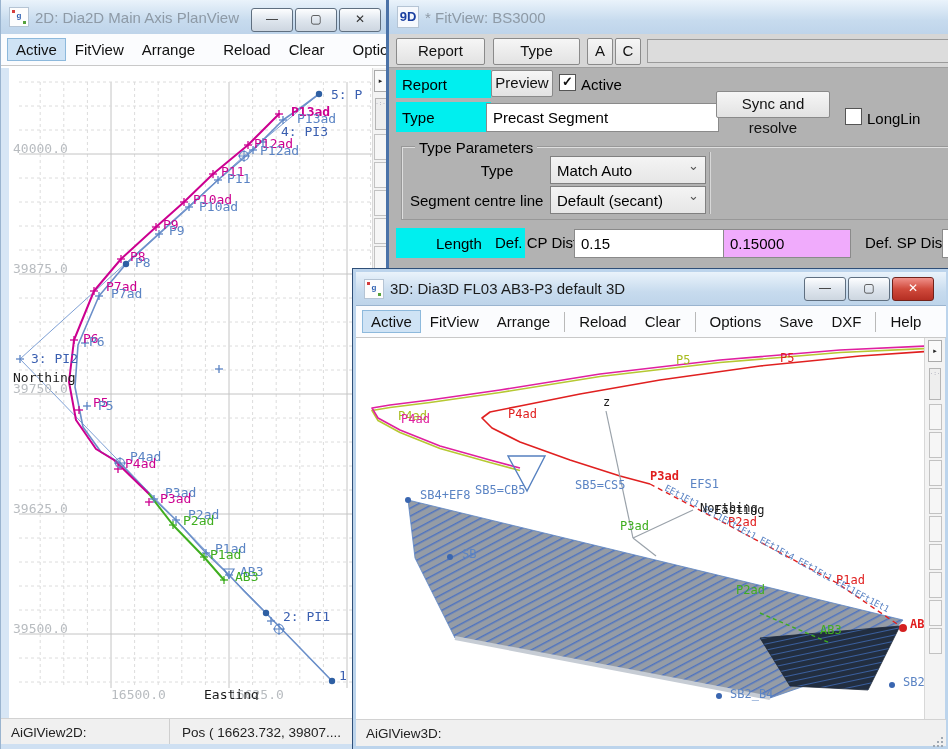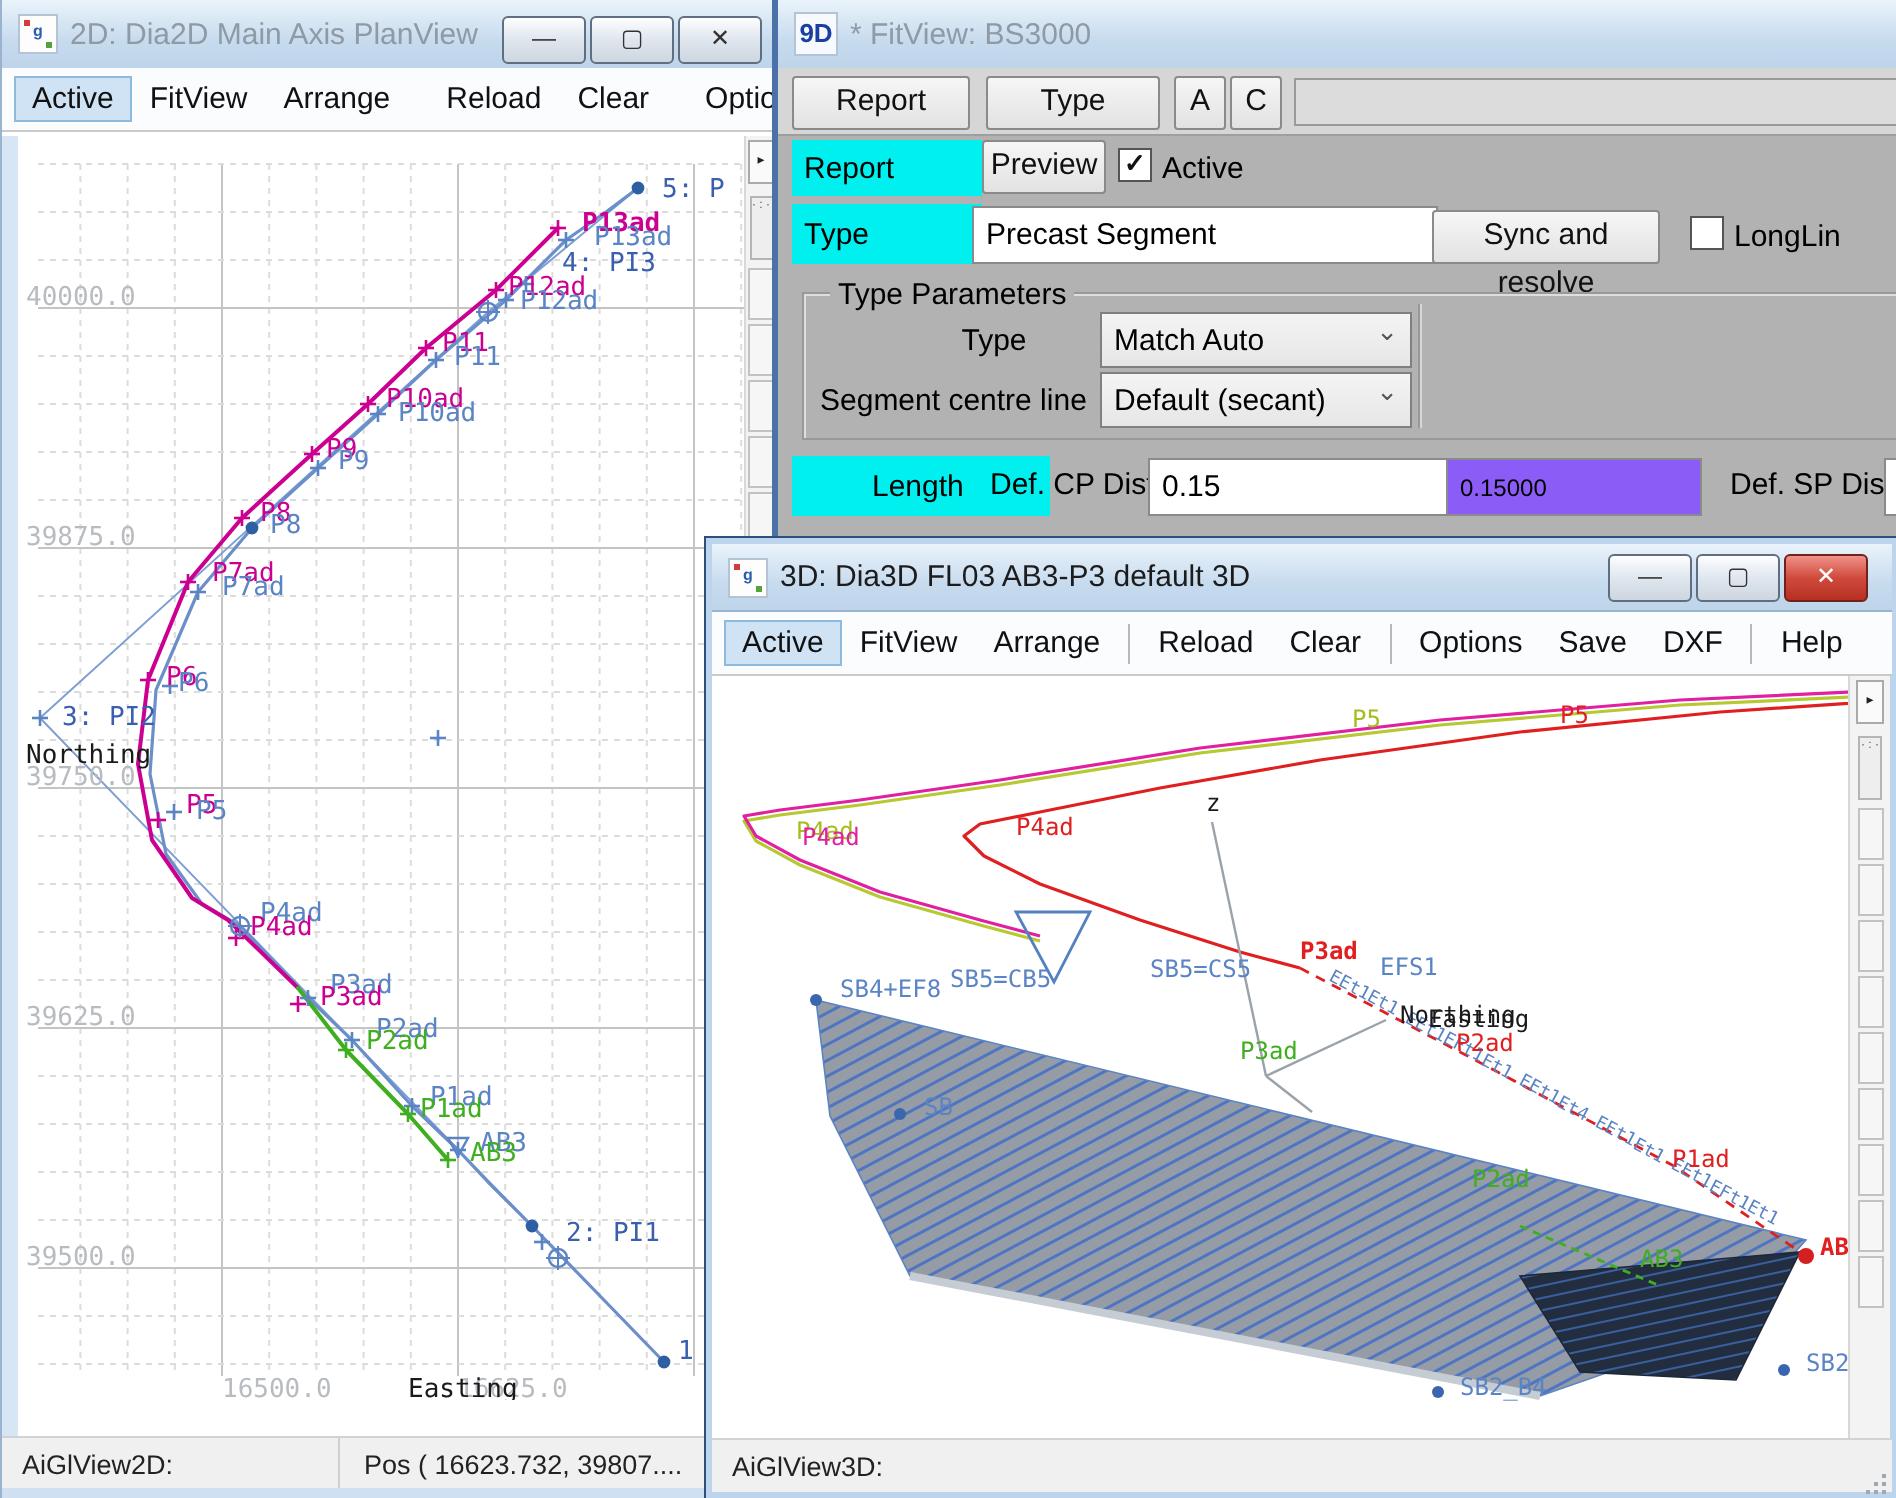--- a/index.html
+++ b/index.html
@@ -50,22 +50,22 @@
     box-shadow:4px 0 #9fa8b2,8px 0 #9fa8b2,4px -4px #9fa8b2,8px -4px #9fa8b2,8px -8px #9fa8b2;}
   
   #winseg{left:386px;top:0;width:562px;height:749px;background:#b2b2b2;border-left:3px solid #4a72a8;z-index:2;}
   #seg-toolbar{position:absolute;left:0;right:0;top:34px;height:33px;background:#d6d6d6;border-bottom:1px solid #9f9f9f;}
   .btn{position:absolute;border:1px solid #8a8a8a;border-radius:2px;background:linear-gradient(#f6f6f6,#e2e2e2);
     text-align:center;font-size:15px;color:#111;}
   .sunken{position:absolute;border:1px solid #9a9a9a;background:#dcdcdc;}
   .cyan{position:absolute;background:#00efef;color:#000;padding-left:6px;display:flex;align-items:center;font-size:15px;}
   .field{position:absolute;background:#fff;border:1px solid #8a8a8a;display:flex;align-items:center;
     padding-left:6px;font-size:15px;color:#000;}
-  .displayf{position:absolute;background:#8b5cf6;border:1px solid #8a8a8a;display:flex;align-items:center;
-    padding-left:6px;font-size:12px;color:#000;}
+  .displayf{position:absolute;background:#f0abfc;border:1px solid #8a8a8a;display:flex;align-items:center;
+    padding-left:6px;font-size:15px;color:#000;}
   .lbl{position:absolute;color:#000;font-size:15px;white-space:nowrap;}
   .cb{position:absolute;width:15px;height:15px;background:#fff;border:1px solid #555;
      font-size:13px;line-height:14px;text-align:center;color:#111;font-weight:bold;}
   .combo{position:absolute;border:1px solid #808080;background:linear-gradient(#f4f4f4,#e6e6e6);
     display:flex;align-items:center;padding-left:6px;font-size:15px;color:#000;}
   .combo .chev{position:absolute;right:6px;top:1px;color:#555;font-size:13px;}
   .groupbox{position:absolute;border:1px solid #989898;box-shadow:1px 1px 0 #dedede inset;}
   .grouptitle{position:absolute;background:#b2b2b2;padding:0 4px;font-size:15px;color:#000;}
   .vsep{position:absolute;width:1px;background:#989898;box-shadow:1px 0 0 #d8d8d8;}
   
@@ -296,21 +296,21 @@
     <span class="btn" style="left:226px;top:4px;width:24px;height:25px;line-height:24px;">C</span>
     <span class="sunken" style="left:258px;top:5px;width:300px;height:22px;"></span>
   </div>
   <div class="cyan" style="left:7px;top:70px;width:89px;height:28px;">Report</div>
   <span class="btn" style="left:102px;top:70px;width:60px;height:25px;line-height:24px;">Preview</span>
   <span class="cb" style="left:170px;top:74px;">✓</span>
   <span class="lbl" style="left:192px;top:76px;">Active</span>
 
   <div class="cyan" style="left:7px;top:102px;width:89px;height:30px;">Type</div>
   <div class="field" style="left:97px;top:103px;width:225px;height:27px;">Precast Segment</div>
-  <span class="btn" style="left:327px;top:105px;width:112px;height:25px;line-height:24px;">Sync and resolve</span>
+  <span class="btn" style="left:327px;top:91px;width:112px;height:25px;line-height:24px;">Sync and resolve</span>
   <span class="cb" style="left:456px;top:108px;"></span>
   <span class="lbl" style="left:478px;top:110px;">LongLin</span>
 
   <div class="groupbox" style="left:12px;top:146px;width:556px;height:72px;"></div>
   <span class="grouptitle" style="left:26px;top:139px;">Type Parameters</span>
   <span class="lbl" style="left:69px;top:162px;width:78px;text-align:center;">Type</span>
   <div class="combo" style="left:161px;top:156px;width:148px;height:26px;">
     <span>Match Auto</span>
     <span class="chev">⌄</span>
   </div>

